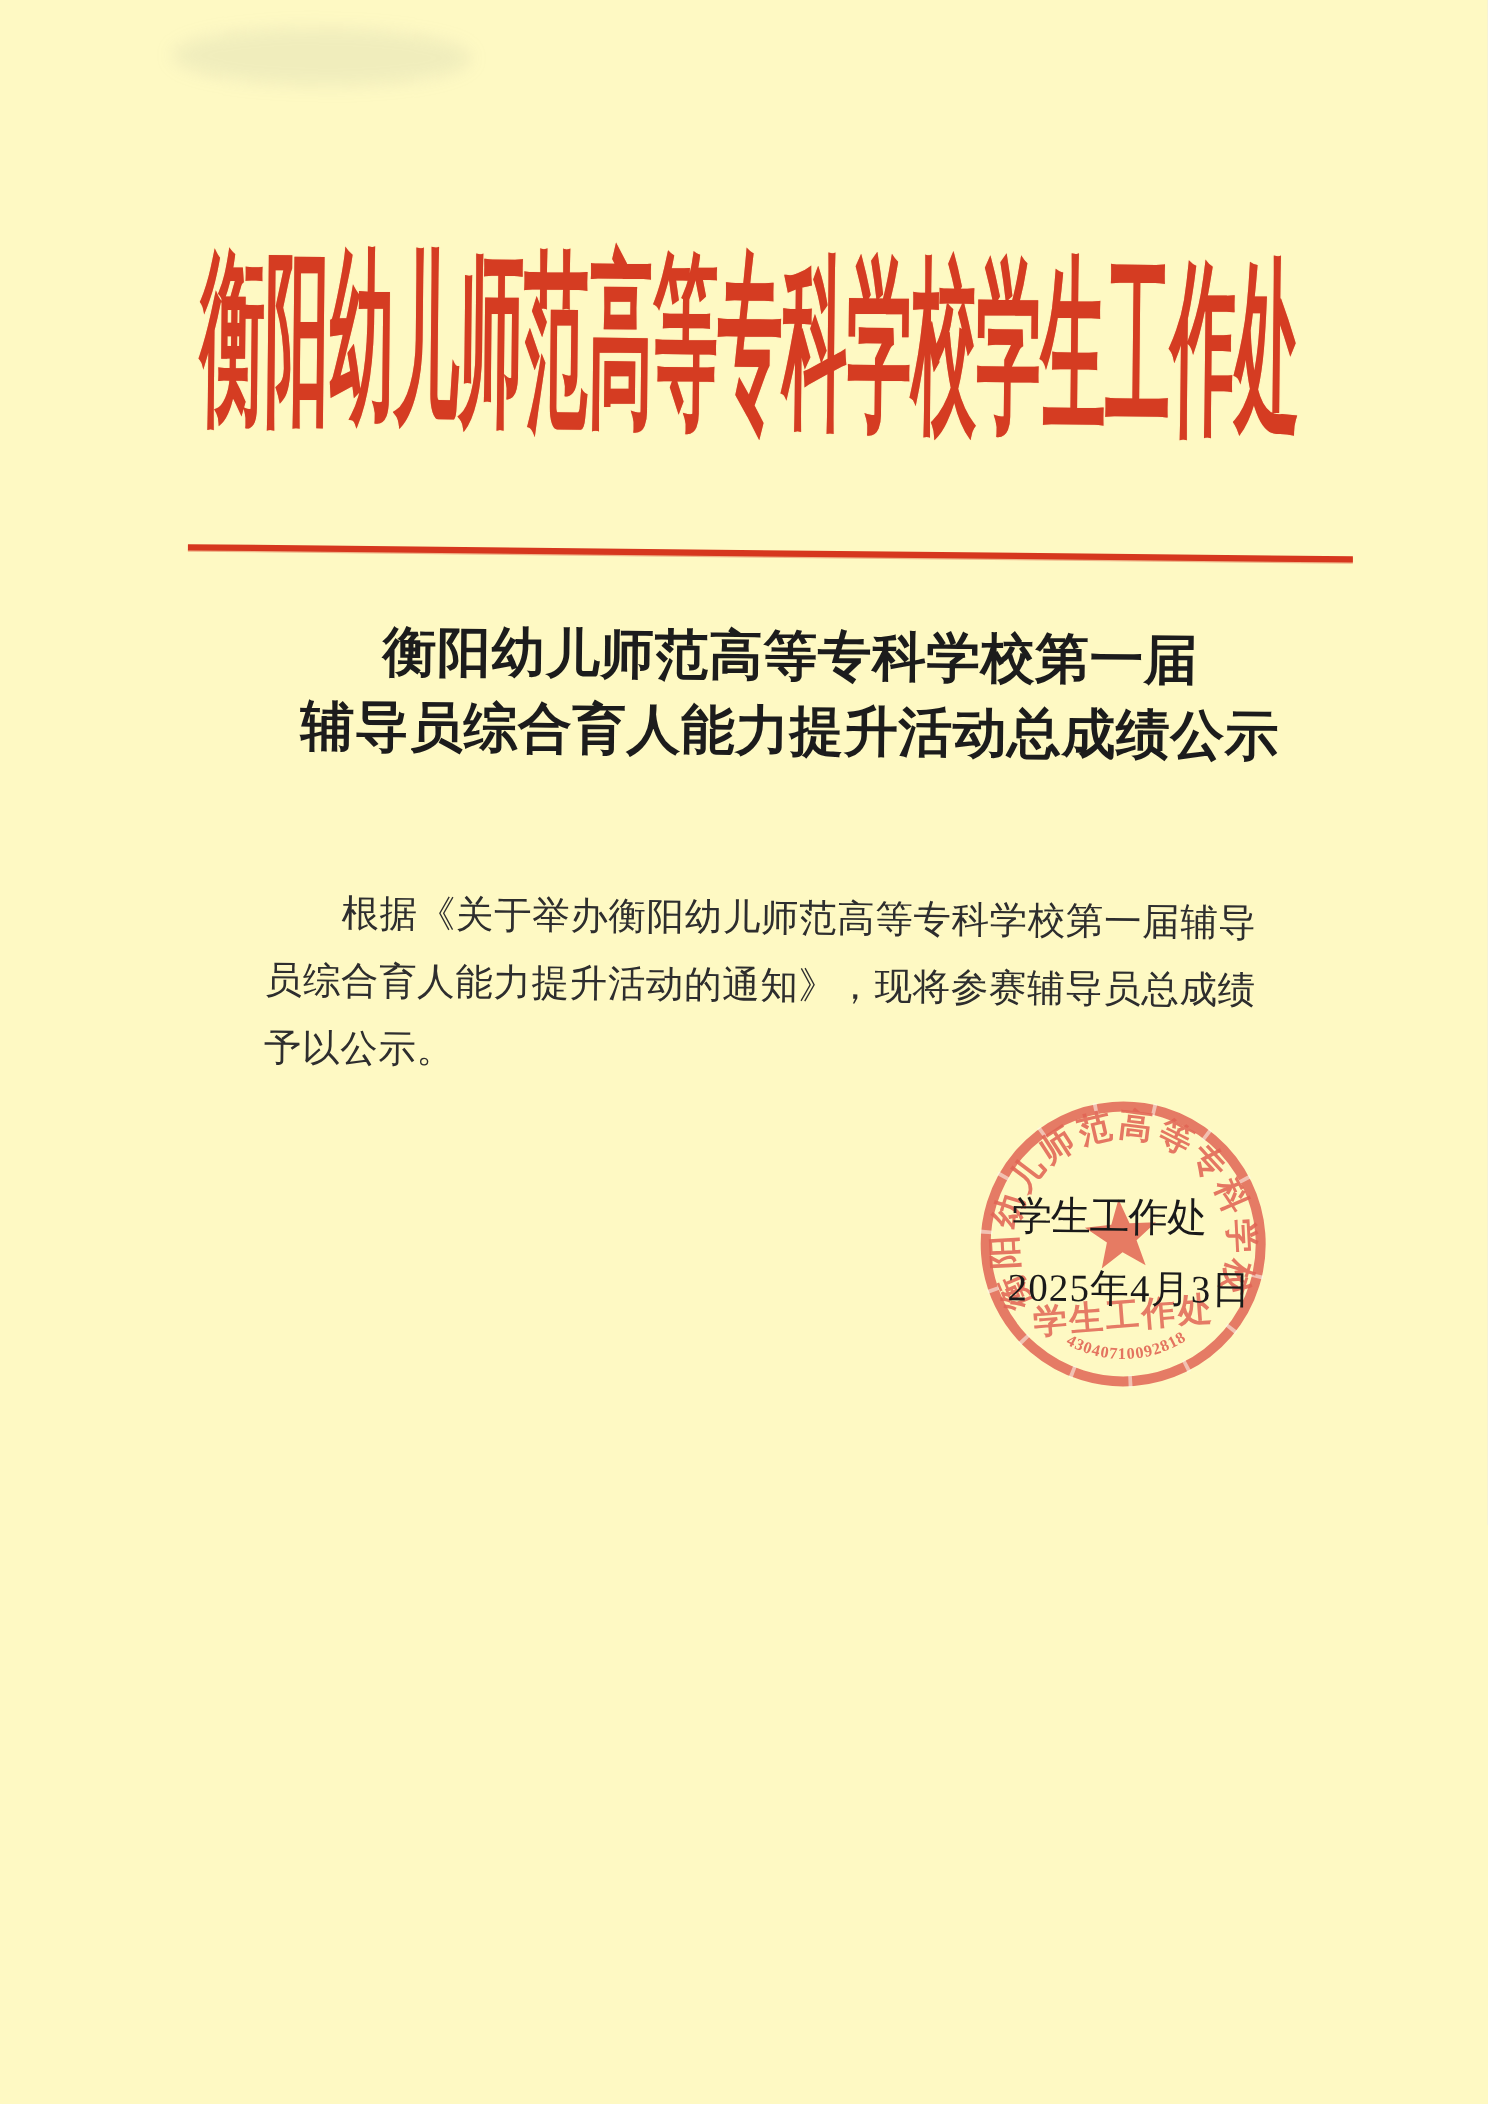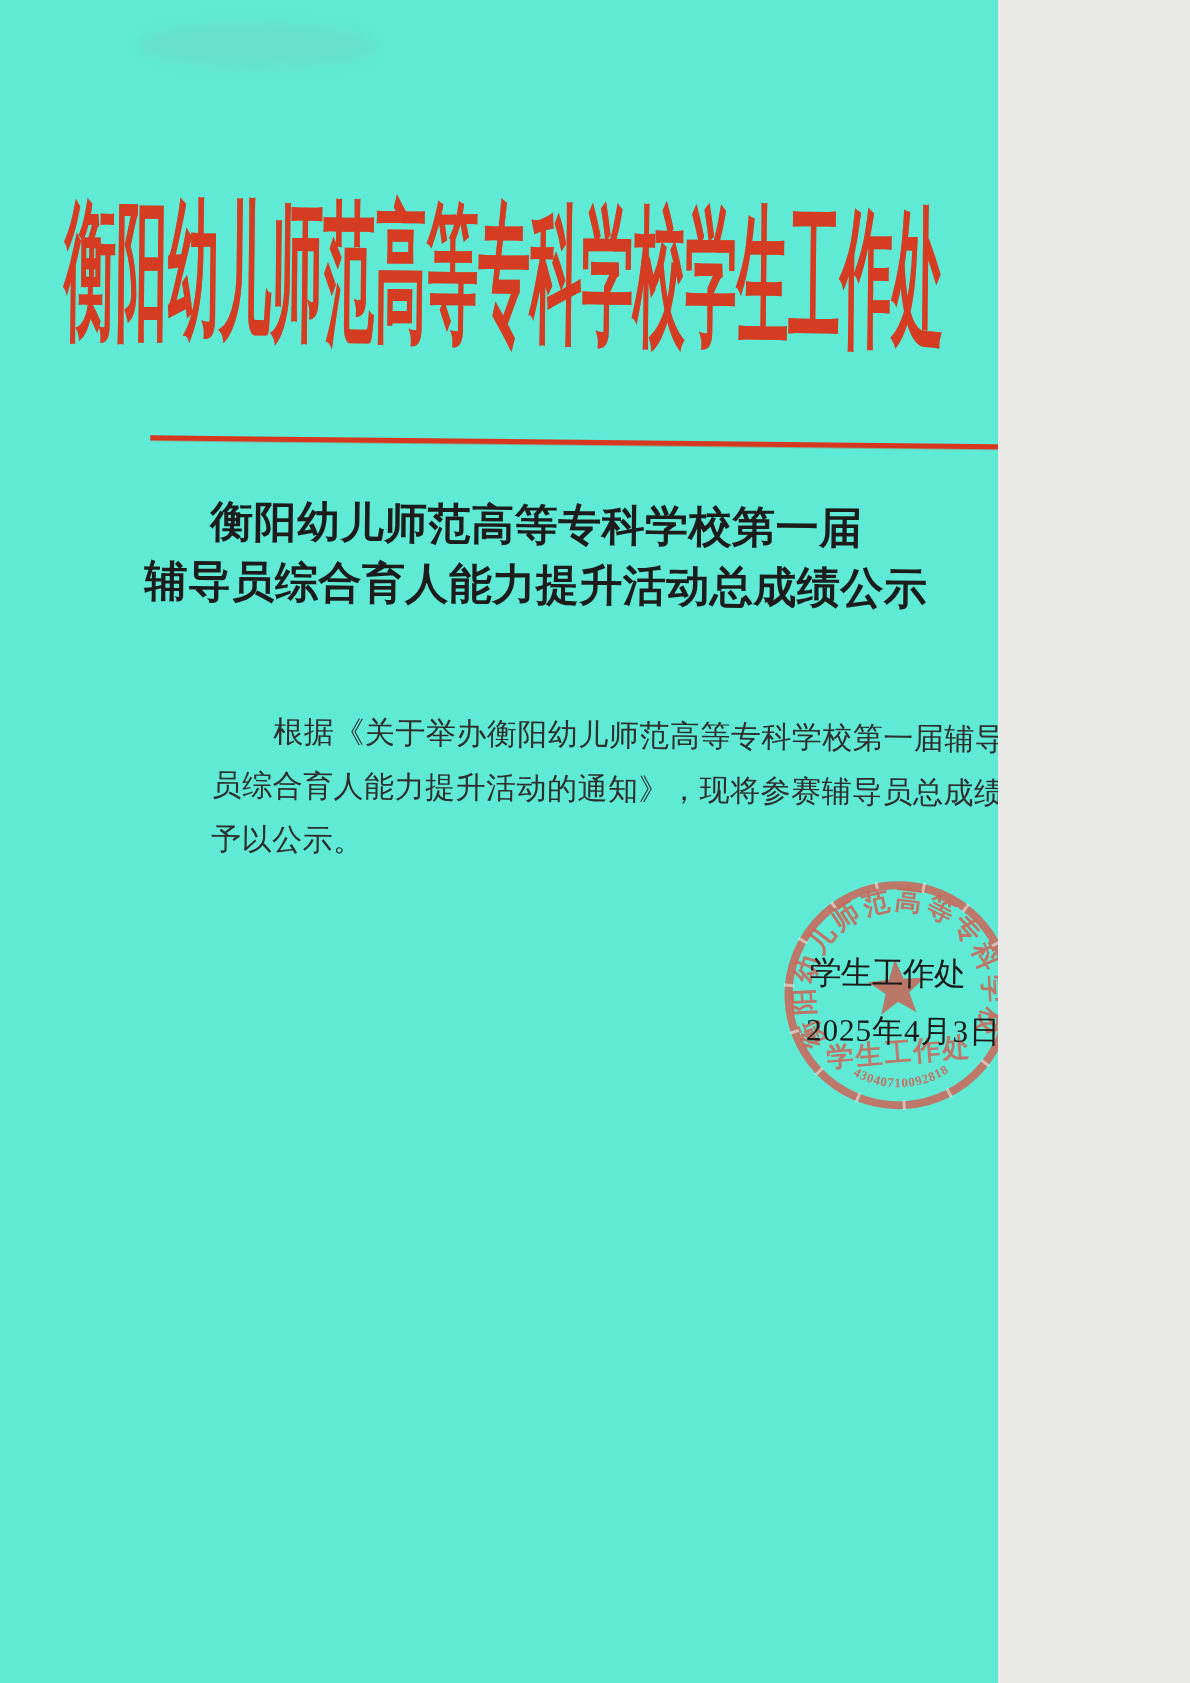--- a/index.html
+++ b/index.html
@@ -4,22 +4,22 @@
 <style>
   html,body{margin:0;padding:0;}
   body{
     width:1190px;height:1683px;
     background:#e9e9e7;
     font-family:"Liberation Serif","DejaVu Serif",serif;
     overflow:hidden;
   }
   .page{
     position:relative;
-    width:998px;height:1683px;
-    background:#5eead4;
+    width:1190px;height:1683px;
+    background:#fef9c3;
     overflow:hidden;
   }
   .scan-rotate{
     position:absolute;inset:0;
     transform:rotate(0.6deg);
     transform-origin:595px 760px;
   }
   .scan-smudge{
     position:absolute;left:130px;top:26px;width:240px;height:46px;
     background:rgba(158,164,150,0.14);

